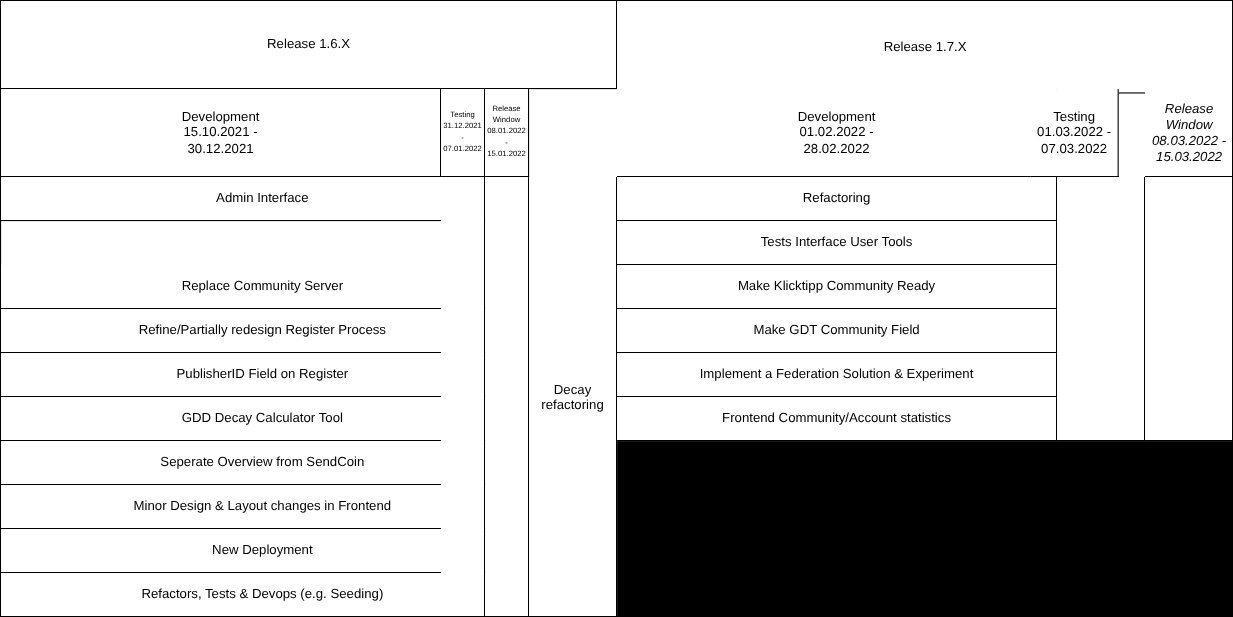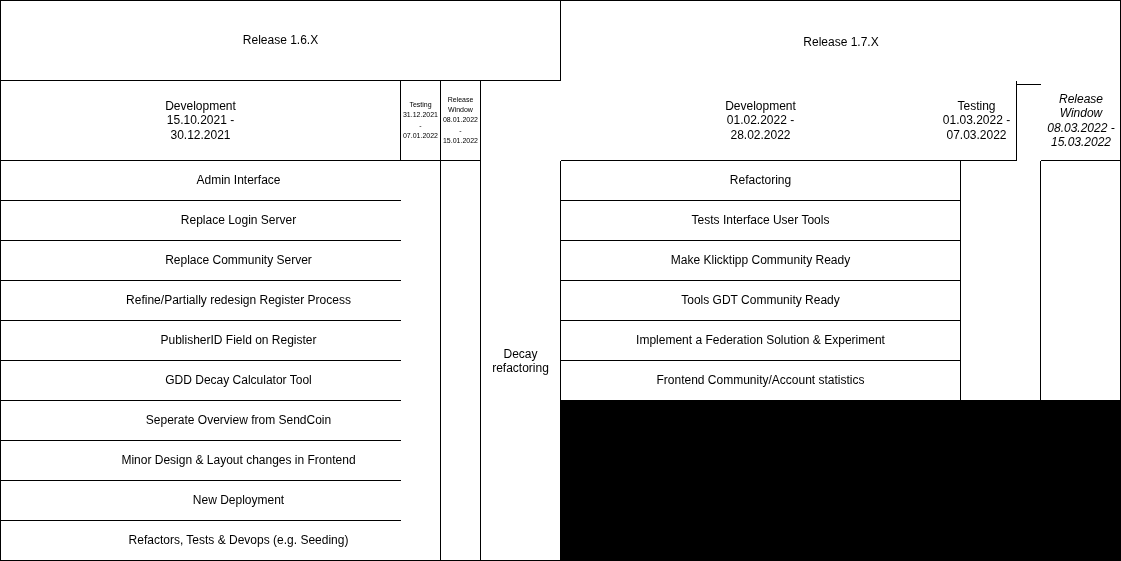--- a/index.html
+++ b/index.html
@@ -79,21 +79,20 @@
 31.12.2021
 -
 07.01.2022</div>
   <div class="cell small l-rw-h">Release
 Window
 08.01.2022
 -
 15.01.2022</div>
 
   <div class="cell l-task" style="top:160px">Admin Interface</div>
-  <div class="cell l-task" style="top:200px">Replace Login Server</div>
   <div class="cell l-task" style="top:240px">Replace Community Server</div>
   <div class="cell l-task" style="top:280px">Refine/Partially redesign Register Process</div>
   <div class="cell l-task" style="top:320px">PublisherID Field on Register</div>
   <div class="cell l-task" style="top:360px">GDD Decay Calculator Tool</div>
   <div class="cell l-task" style="top:400px">Seperate Overview from SendCoin</div>
   <div class="cell l-task" style="top:440px">Minor Design &amp; Layout changes in Frontend</div>
   <div class="cell l-task" style="top:480px">New Deployment</div>
   <div class="cell l-task" style="top:520px">Refactors, Tests &amp; Devops (e.g. Seeding)</div>
 
   <div class="cell l-test-b"></div>
@@ -110,21 +109,21 @@
 01.03.2022 -
 07.03.2022</div>
   <div class="cell r-rw-h">Release
 Window
 08.03.2022 -
 15.03.2022</div>
 
   <div class="cell r-task" style="top:160px">Refactoring</div>
   <div class="cell r-task" style="top:200px">Tests Interface User Tools</div>
   <div class="cell r-task" style="top:240px">Make Klicktipp Community Ready</div>
-  <div class="cell r-task" style="top:280px">Tools GDT Community Ready</div>
+  <div class="cell r-task" style="top:280px">Make GDT Community Field</div>
   <div class="cell r-task" style="top:320px">Implement a Federation Solution &amp; Experiment</div>
   <div class="cell r-task" style="top:360px">Frontend Community/Account statistics</div>
 
   <div class="cell r-test-b"></div>
   <div class="cell r-rw-b"></div>
 
   <div class="black-block r-black"></div>
 
 </div>
 

